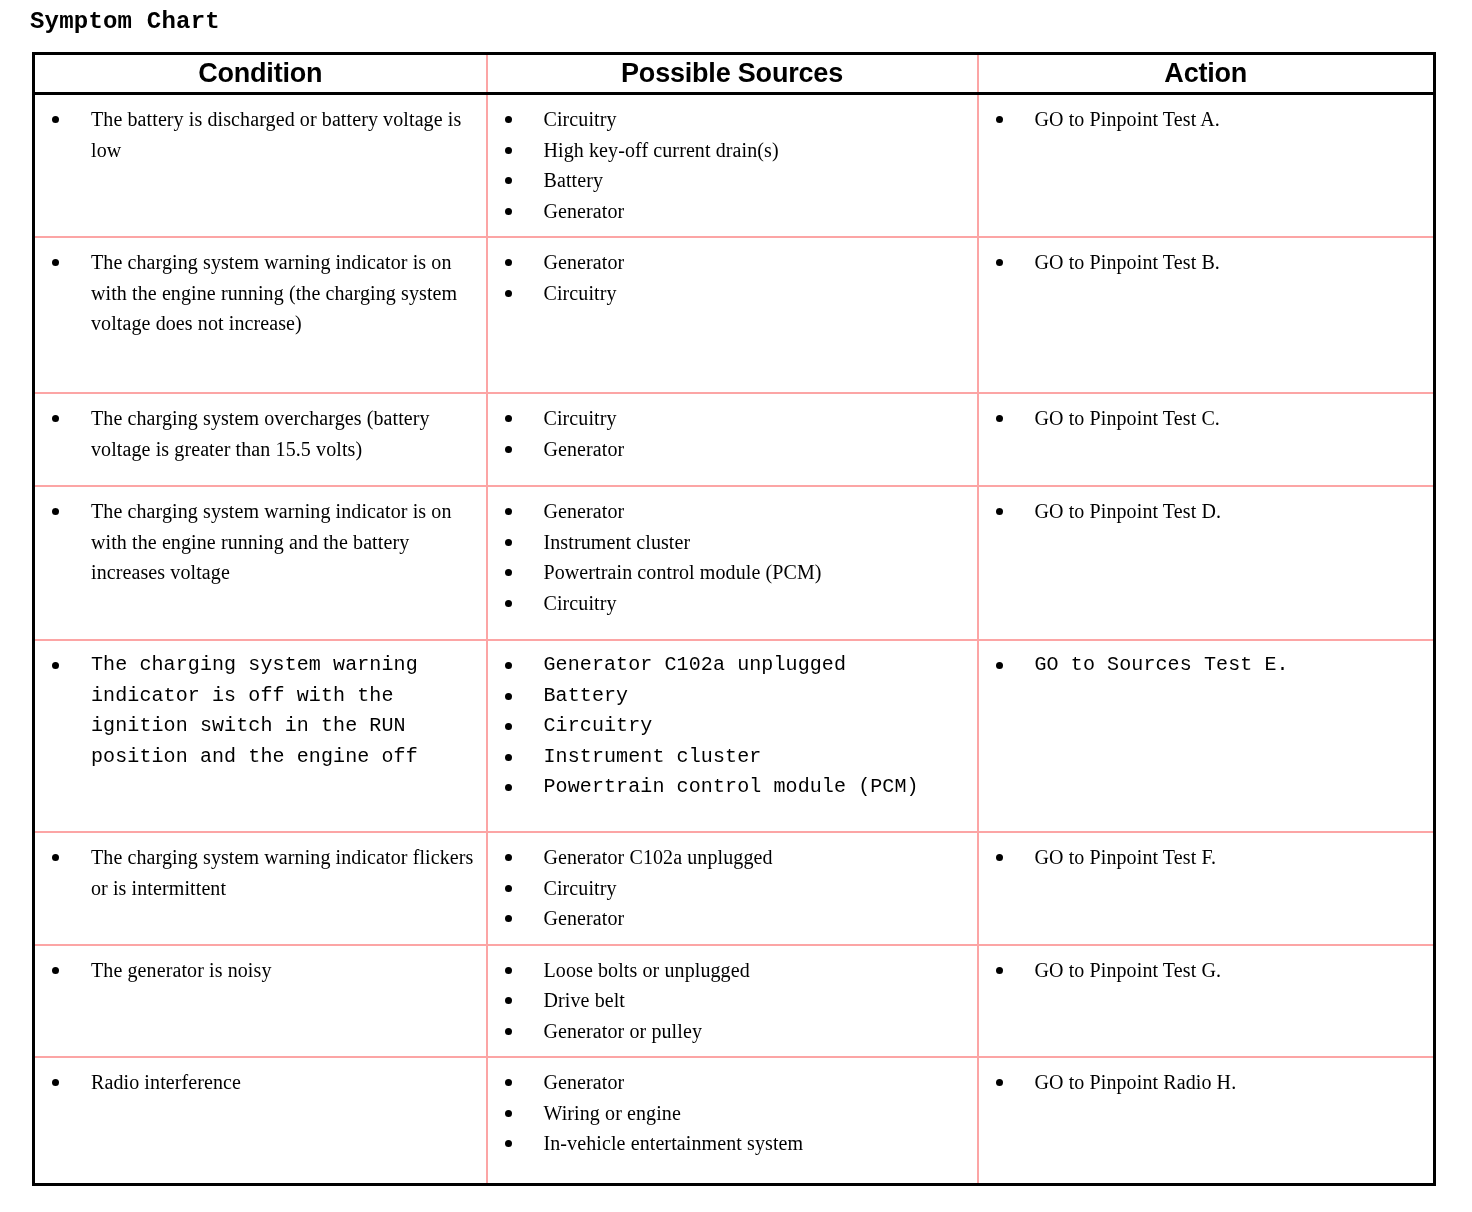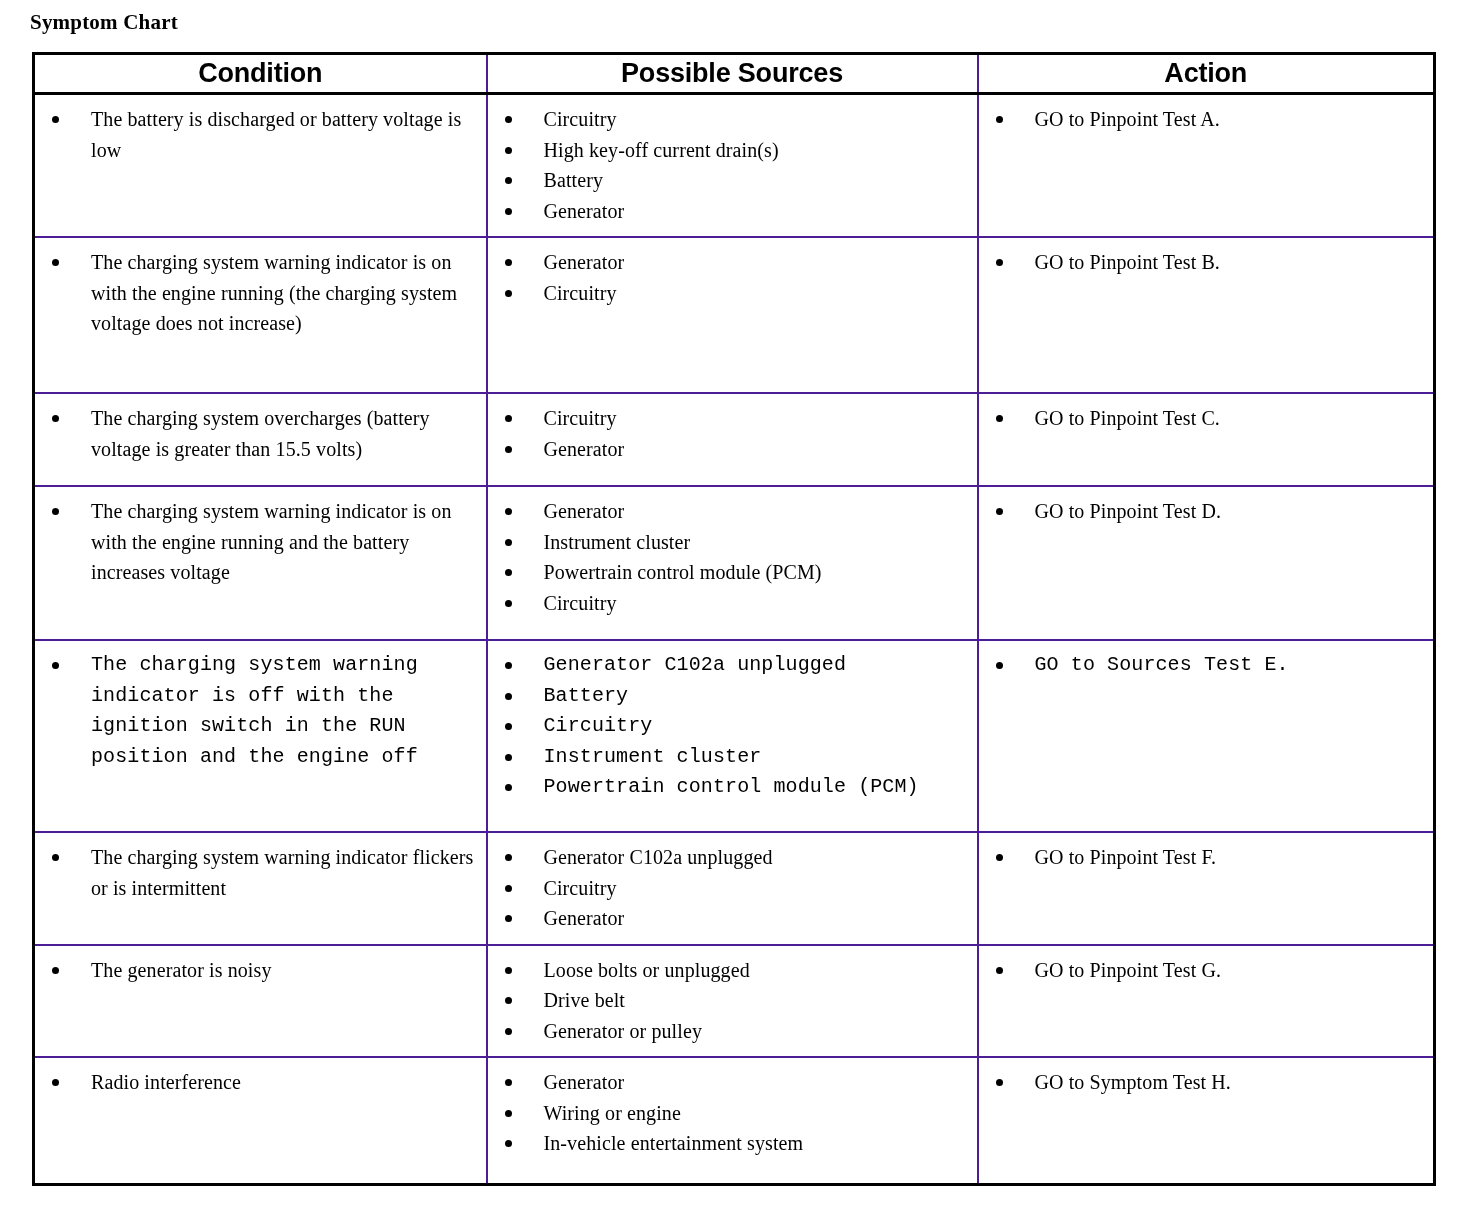--- a/index.html
+++ b/index.html
@@ -17,43 +17,43 @@
   }
   #page {
     position: relative;
     width: 1472px;
     height: 1212px;
   }
   #chart-title {
     position: absolute;
     left: 30px;
     top: 8px;
-    font-family: Liberation Serif, serif;
+    font-family: Liberation Mono, monospace;
     font-weight: bold;
-    font-size: 21px;
+    font-size: 24px;
     letter-spacing: 0.2px;
     line-height: 28px;
     white-space: nowrap;
   }
   #symptom-table {
     position: absolute;
     left: 32px;
     top: 52px;
     width: 1401px;
     border-collapse: collapse;
     table-layout: fixed;
     border: 3px solid #000;
   }
   #symptom-table col.c-condition { width: 453px; }
   #symptom-table col.c-sources   { width: 491px; }
   #symptom-table col.c-action    { width: 457px; }
 
   #symptom-table th,
   #symptom-table td {
-    border: 2px solid #4c1d95;
+    border: 2px solid #fca5a5;
     vertical-align: top;
     padding: 0;
   }
   #symptom-table thead th {
     height: 37px;
     text-align: center;
     vertical-align: middle;
     font-family: "Liberation Sans", "DejaVu Sans", sans-serif;
     font-weight: bold;
     font-size: 27px;
@@ -381,21 +381,21 @@
               <li class="bullet-item">
                 <span class="dot"></span>
                 <span class="txt">In-vehicle entertainment system</span>
               </li>
             </ul>
           </td>
           <td>
             <ul class="bullets">
               <li class="bullet-item">
                 <span class="dot"></span>
-                <span class="txt">GO to Symptom Test H.</span>
+                <span class="txt">GO to Pinpoint Radio H.</span>
               </li>
             </ul>
           </td>
         </tr>
       </tbody>
   </table>
 
 </div>
 
 </body></html>

